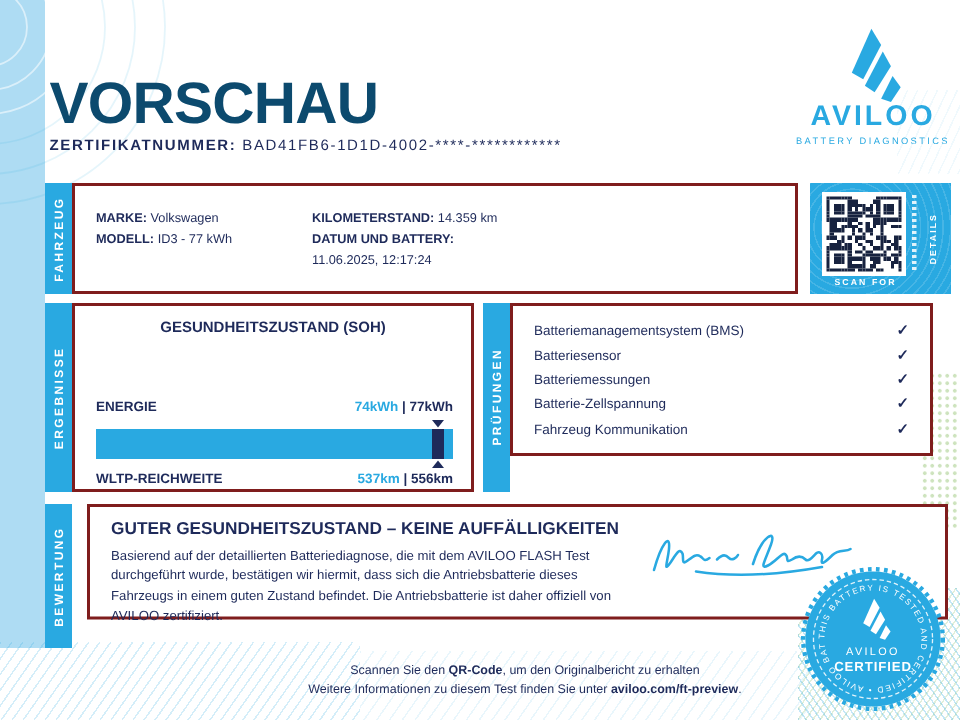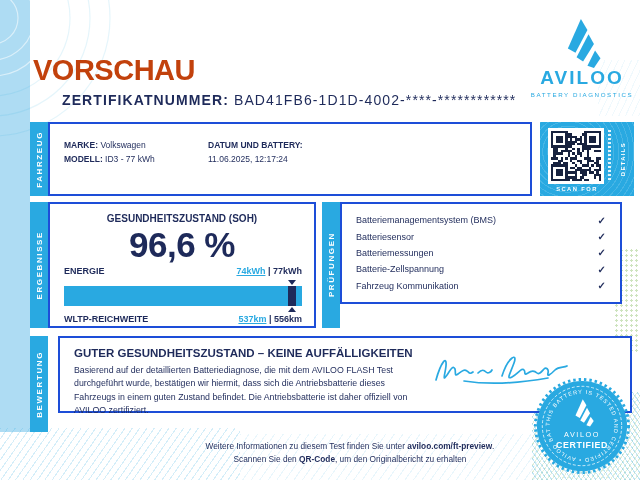--- a/index.html
+++ b/index.html
@@ -17,32 +17,32 @@
      background:
        repeating-linear-gradient(55deg,rgba(41,169,225,.28) 0 1px,transparent 1px 4px),
        repeating-linear-gradient(-55deg,rgba(120,180,90,.22) 0 1px,transparent 1px 4px);}
   .dots-right{left:614px;top:248px;width:26px;height:104px;
      background:radial-gradient(rgba(130,185,90,.40) 1px,transparent 1.4px);background-size:5px 5px;}
   .hatch-r1{left:598px;top:60px;width:42px;height:56px;
      background:repeating-linear-gradient(115deg,rgba(41,169,225,.07) 0 1px,transparent 1px 6px);}
 
   
   .title{left:33px;top:20px;font-size:31px;line-height:33px;font-weight:800;letter-spacing:-.8px;color:#1E2A5A;}
-  .subtitle{left:33px;top:54px;font-size:29px;line-height:32px;font-weight:800;letter-spacing:-.5px;color:#c2410c;}
-  .certline{left:33px;top:92px;font-size:14px;letter-spacing:1.1px;color:#1E2A5A;margin-left:29px;}
+  .subtitle{left:33px;top:54px;font-size:39px;line-height:32px;font-weight:800;letter-spacing:-.5px;color:#0c4a6e;}
+  .certline{left:33px;top:92px;font-size:10px;letter-spacing:1.1px;color:#1E2A5A;}
   .certline b{font-weight:700;}
   .brand{left:528px;top:18px;width:108px;text-align:center;}
   .brand .mark{display:block;margin:0 auto;}
   .brand .word{font-size:19px;font-weight:800;letter-spacing:2px;color:#29A9E1;line-height:20px;}
   .brand .tag{font-size:6.2px;letter-spacing:1.6px;color:#29A9E1;margin-top:3px;}
 
   
   .tab{width:18px;background:#29A9E1;color:#fff;display:flex;align-items:center;justify-content:center;}
   .tab span{writing-mode:vertical-rl;transform:rotate(180deg);font-size:8px;font-weight:700;letter-spacing:1.6px;}
-  .panel{border:2px solid #1d4ed8;background:#fff;box-sizing:border-box;}
+  .panel{border:2px solid #7f1d1d;background:#fff;box-sizing:border-box;}
 
   
   .veh-col{position:absolute;top:14px;font-size:8.5px;line-height:14px;}
   .veh-col b{font-weight:700;}
   .veh-val{font-weight:400;}
 
   
   .qrblock{left:540px;top:122px;width:94px;height:74px;background:#29A9E1;
      background-image:repeating-radial-gradient(circle at 30% 40%,rgba(255,255,255,.14) 0 1px,transparent 1px 5px);}
   .qrwhite{position:absolute;left:8px;top:6px;width:56px;height:56px;background:#fff;}
@@ -54,21 +54,21 @@
   .qr-dots{position:absolute;left:68px;top:8px;bottom:16px;width:3px;
      background:repeating-linear-gradient(to bottom,rgba(255,255,255,.85) 0 2px,transparent 2px 4px);}
   .qr-details{position:absolute;right:8px;top:6px;bottom:6px;display:flex;align-items:center;color:#fff;}
   .qr-details span{writing-mode:vertical-rl;transform:rotate(180deg);font-size:5.8px;font-weight:700;letter-spacing:1.4px;}
 
   
   .soh-head{position:absolute;left:0;right:0;top:9px;text-align:center;font-size:10px;font-weight:800;}
   .soh-val{position:absolute;left:0;right:0;top:21px;text-align:center;font-size:35px;font-weight:800;letter-spacing:-.5px;}
   .metric-row{position:absolute;left:14px;right:12px;display:flex;justify-content:space-between;font-size:9px;}
   .metric-row .lab{font-weight:700;}
-  .metric-row .cur{color:#29A9E1;font-weight:600;text-decoration:underline;}
+  .metric-row .cur{color:#29A9E1;font-weight:600;}
   .metric-row .tot{color:#1E2A5A;font-weight:600;}
   .bar-wrap{position:absolute;left:14px;right:12px;top:76px;height:32px;}
   .bar-track{position:absolute;left:0;right:0;top:6px;bottom:6px;background:#29A9E1;}
   .marker-col{position:absolute;top:0;bottom:0;width:8px;}
   .bar-marker{position:absolute;left:0;right:0;top:6px;bottom:6px;background:#1E2A5A;}
   .tri-down{position:absolute;top:0;left:0;width:0;height:0;border-left:4px solid transparent;border-right:4px solid transparent;border-top:5px solid #1E2A5A;}
   .tri-up{position:absolute;bottom:0;left:0;width:0;height:0;border-left:4px solid transparent;border-right:4px solid transparent;border-bottom:5px solid #1E2A5A;}
 
   
   .checks{position:absolute;left:14px;right:14px;top:8px;bottom:8px;display:flex;flex-direction:column;justify-content:space-around;}
@@ -138,20 +138,24 @@
         <b>MARKE:</b>
         <span class="veh-val">Volkswagen</span>
       </div>
       <div>
         <b>MODELL:</b>
         <span class="veh-val">ID3 - 77 kWh</span>
       </div>
     </div>
     <div class="veh-col" style="left:158px;width:150px">
       <div>
+        <b>KILOMETERSTAND:</b>
+        <span class="veh-val">14.359 km</span>
+      </div>
+      <div>
         <b>DATUM UND BATTERY:</b><br>
         <span class="veh-val">11.06.2025, 12:17:24</span>
       </div>
     </div>
   </div>
 
   <div class="abs qrblock">
     <div class="qrwhite">
       <div class="qr-grid">
           <i class="m"></i>
@@ -602,21 +606,20 @@
     <div class="qr-details">
       <span>DETAILS</span>
     </div>
   </div>
 
   <div class="abs tab" style="left:30px;top:202px;height:126px">
     <span>ERGEBNISSE</span>
   </div>
   <div class="abs panel" style="left:48px;top:202px;width:268px;height:126px">
     <div class="soh-head">GESUNDHEITSZUSTAND (SOH)</div>
-    <div class="soh-val">96,6 %</div>
     <div class="metric-row" style="top:62px">
       <span class="lab">ENERGIE</span>
       <span>
         <span class="cur">74kWh</span>
         <span class="tot">| 77kWh</span>
       </span>
     </div>
     <div class="bar-wrap">
       <div class="bar-track"></div>
       <div class="marker-col" id="soh-marker" style="left: calc(96.6% - 6px);">
@@ -692,20 +695,20 @@
       <polygon points="7,28 19,1 25,11 14,32"></polygon>
       <polygon points="15,36 26,15 31,24 21,40"></polygon>
       <polygon points="25,44 32,30 37,37 31,46"></polygon>
     </g>
     <text x="50" y="61" text-anchor="middle" font-size="7.4" letter-spacing="1.6" fill="#ffffff" font-family="Liberation Sans, sans-serif">AVILOO</text>
     <text x="50" y="72" text-anchor="middle" font-size="9" font-weight="bold" letter-spacing=".6" fill="#ffffff" font-family="Liberation Sans, sans-serif">CERTIFIED</text>
   </svg>
 
   <div class="abs footer">
     <div>
+      <span>Scannen Sie den </span><b>QR-Code</b><span>, um den Originalbericht zu erhalten</span>
+    </div>
+    <div>
       <span>Weitere Informationen zu diesem Test finden Sie unter </span><b>aviloo.com/ft-preview</b><span>.</span>
     </div>
-    <div>
-      <span>Scannen Sie den </span><b>QR-Code</b><span>, um den Originalbericht zu erhalten</span>
-    </div>
   </div>
 
 </div>
 
 </body></html>

